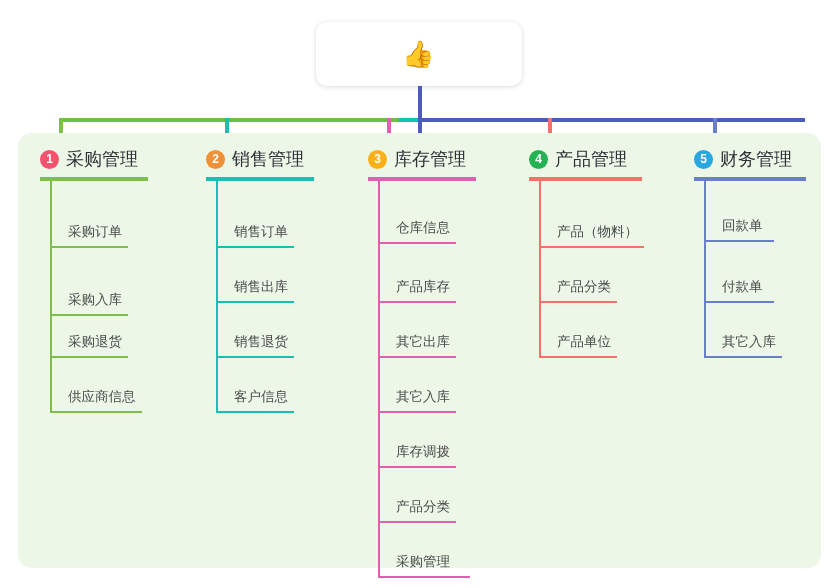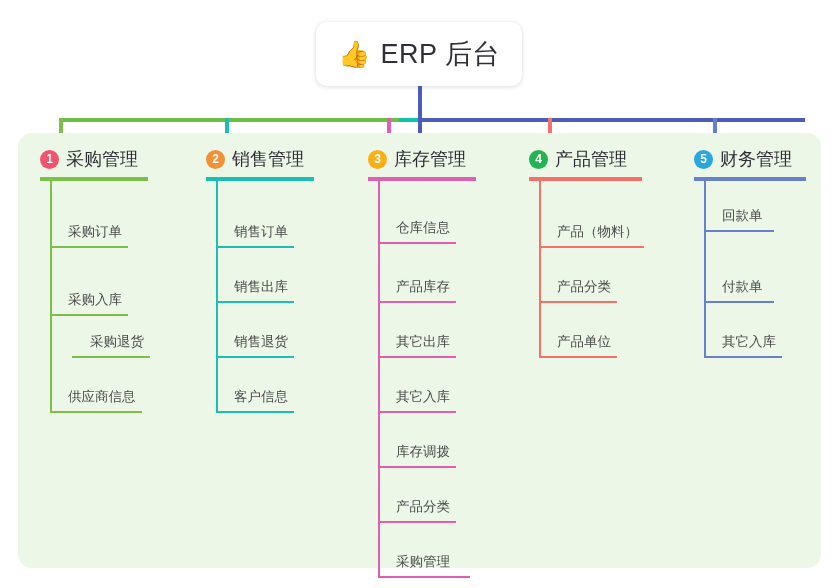--- a/index.html
+++ b/index.html
@@ -133,21 +133,20 @@
     left: 0;
     bottom: 0;
     height: 2px;
   }
 </style>
 </head>
 <body>
 
 <div id="root-card">
   <span class="thumb">👍</span>
-  <span class="root-title">ERP 后台</span>
 </div>
 <div class="conn" id="root-drop" style="background: rgb(76, 91, 189);"></div>
 
 <div id="connector-layer">
     <div class="conn hbar" style="left: 61px; width: 340px; background: rgb(108, 190, 69);"></div>
     <div class="conn hbar" style="left: 399px; width: 161px; background: rgb(16, 194, 176);"></div>
     <div class="conn hbar" style="left: 418px; width: 387px; background: rgb(76, 91, 189);"></div>
     <div class="conn stub" style="left: 59px; background: rgb(124, 192, 75);"></div>
     <div class="conn stub" style="left: 225px; background: rgb(24, 191, 178);"></div>
     <div class="conn stub" style="left: 387px; background: rgb(224, 95, 174);"></div>
@@ -164,21 +163,21 @@
       <div class="head-rule" style="width: 108px; background: rgb(124, 192, 75);"></div>
       <div class="spine" style="background: rgb(124, 192, 75); top: 48px; height: 232px;"></div>
       <div class="leaf" style="top: 60px; width: 78px; height: 55px;">
         <span class="leaf-label">采购订单</span>
         <div class="leaf-rule" style="width: 78px; background: rgb(124, 192, 75);"></div>
       </div>
       <div class="leaf" style="top: 115px; width: 78px; height: 68px;">
         <span class="leaf-label">采购入库</span>
         <div class="leaf-rule" style="width: 78px; background: rgb(124, 192, 75);"></div>
       </div>
-      <div class="leaf" style="top: 170px; width: 78px; height: 55px; margin-left: 22px;">
+      <div class="leaf" style="top: 170px; width: 78px; height: 55px;">
         <span class="leaf-label">采购退货</span>
         <div class="leaf-rule" style="width: 78px; background: rgb(124, 192, 75);"></div>
       </div>
       <div class="leaf" style="top: 225px; width: 92px; height: 55px;">
         <span class="leaf-label">供应商信息</span>
         <div class="leaf-rule" style="width: 92px; background: rgb(124, 192, 75);"></div>
       </div>
     </div>
     <div class="column" style="left: 188px;">
       <div class="col-head">
@@ -260,21 +259,21 @@
         <div class="leaf-rule" style="width: 78px; background: rgb(244, 113, 106);"></div>
       </div>
     </div>
     <div class="column" style="left: 676px;">
       <div class="col-head">
         <span class="badge" style="background: rgb(40, 167, 224);">5</span>
         <span class="col-title">财务管理</span>
       </div>
       <div class="head-rule" style="width: 112px; background: rgb(103, 128, 201);"></div>
       <div class="spine" style="background: rgb(103, 128, 201); top: 48px; height: 177px;"></div>
-      <div class="leaf" style="top: 44px; width: 70px; height: 55px; padding-left: 19px;">
+      <div class="leaf" style="top: 54px; width: 70px; height: 55px; padding-left: 19px;">
         <span class="leaf-label">回款单</span>
         <div class="leaf-rule" style="width: 70px; background: rgb(103, 128, 201);"></div>
       </div>
       <div class="leaf" style="top: 115px; width: 70px; height: 55px;">
         <span class="leaf-label">付款单</span>
         <div class="leaf-rule" style="width: 70px; background: rgb(103, 128, 201);"></div>
       </div>
       <div class="leaf" style="top: 170px; width: 78px; height: 55px;">
         <span class="leaf-label">其它入库</span>
         <div class="leaf-rule" style="width: 78px; background: rgb(103, 128, 201);"></div>

